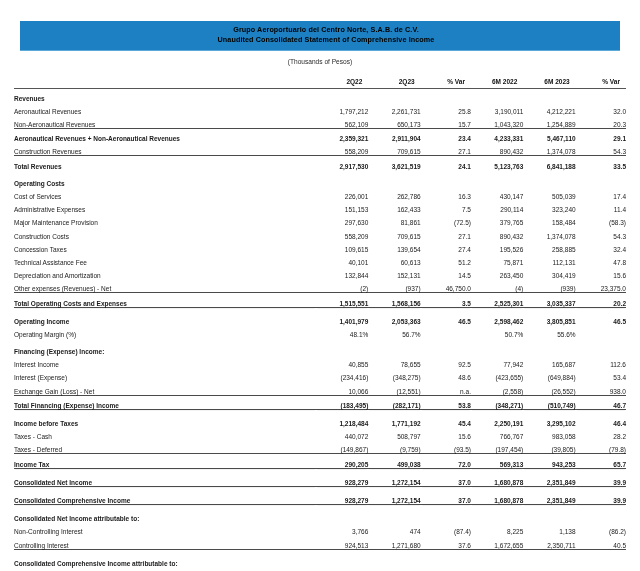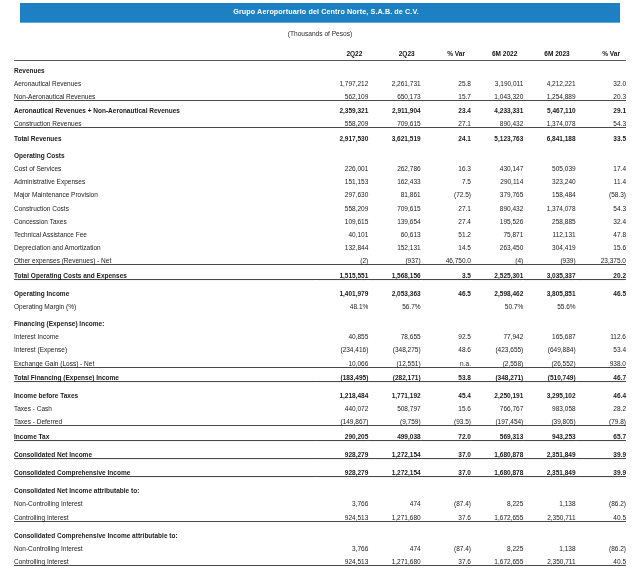--- a/index.html
+++ b/index.html
@@ -16,23 +16,23 @@
   }
   .page {
     position: relative;
     width: 640px;
     height: 571px;
     box-sizing: border-box;
     padding: 0;
   }
   
   .banner {
-    margin: 3px 20px 0 20px;
+    margin: 21px 20px 0 20px;
     background: #1c80c2;
-    color: #ffffff;
+    color: #000000;
     text-align: center;
     padding: 4px 0 5px 12px;
     border-bottom: 1.5px solid #5aa9d8;
   }
   .banner .line1 {
     font-size: 7.2px;
     font-weight: bold;
     line-height: 10px;
     letter-spacing: 0.1px;
   }
@@ -102,20 +102,21 @@
   }
   tr.spacer-sm td { height: 4px; }
 </style>
 </head>
 <body>
 
 <div class="page">
 
   <div class="banner">
     <div class="line1">Grupo Aeroportuario del Centro Norte, S.A.B. de C.V.</div>
+    <div class="line2">Unaudited Consolidated Statement of Comprehensive Income</div>
   </div>
 
   <div class="subcaption">(Thousands of Pesos)</div>
 
   <table class="fin">
     <colgroup>
       <col class="c-label">
         <col class="c-num">
         <col class="c-num">
         <col class="c-var">

